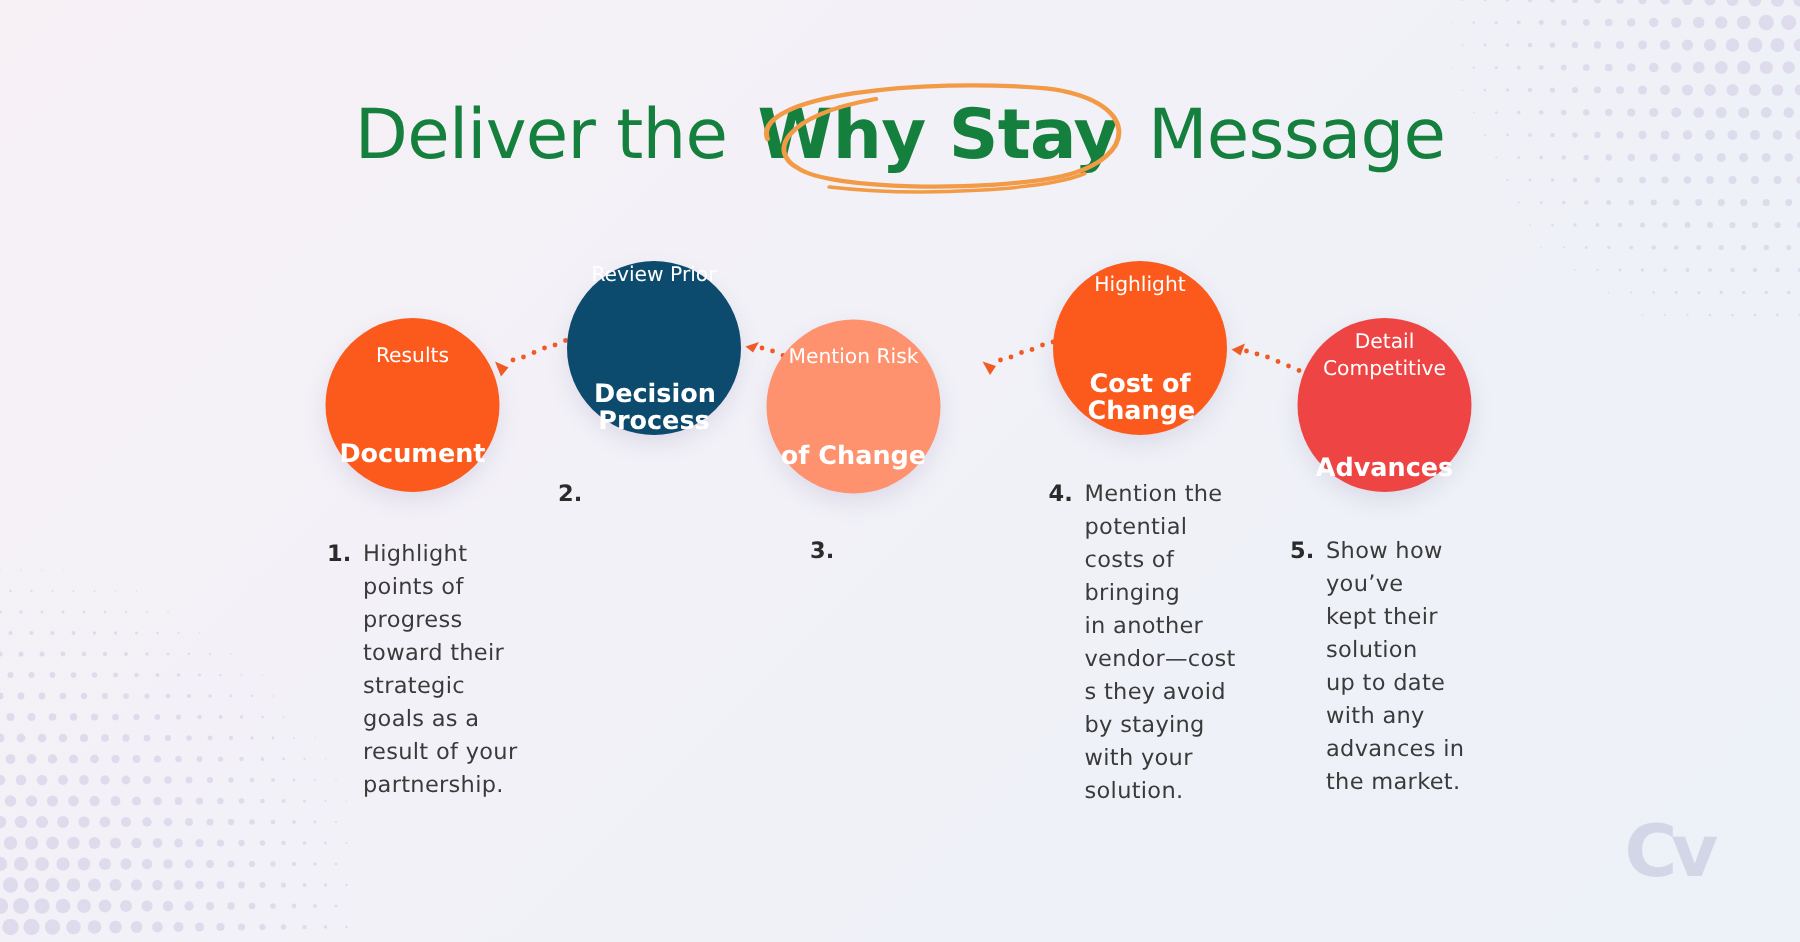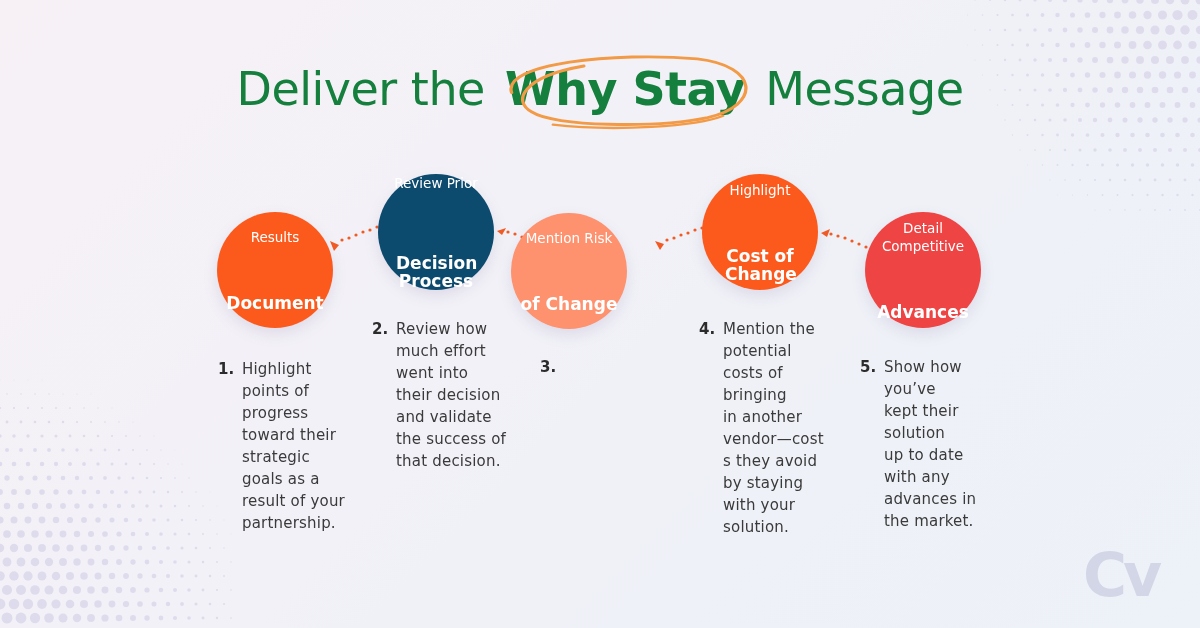--- a/index.html
+++ b/index.html
@@ -43,21 +43,21 @@
     position: absolute;
     font-size: 15px;
     line-height: 22px;
     color: #3a3a3a;
     display: flex;
   }
   .step .num { font-weight: bold; color: #2b2b2b; width: 24px; flex: none; }
   .step .txt { white-space: pre-line; letter-spacing: 0.2px; }
   .logo {
     position: absolute; left: 1083px; top: 540px;
-    font-size: 60px; font-weight: bold; color: #d3d6e6;
+    font-size: 48px; font-weight: bold; color: #d3d6e6;
     letter-spacing: -4px; font-family: "DejaVu Sans", sans-serif;
   }
 </style>
 </head>
 <body>
 
 <svg class="dots-layer" width="1200" height="628" viewBox="0 0 1200 628">
   <g id="dots-br" fill="#dcdaea"></g>
   <g id="dots-tr" fill="#dedcec">
       <circle cx="975" cy="0" r="0.65"></circle>
@@ -612,27 +612,20 @@
 points of
 progress
 toward their
 strategic
 goals as a
 result of your
 partnership.</span>
 </div>
 <div class="step" style="left:372px; top:318px;">
   <span class="num">2.</span>
-  <span class="txt">Review how
-much effort
-went into
-their decision
-and validate
-the success of
-that decision.</span>
 </div>
 <div class="step" style="left:540px; top:356px;">
   <span class="num">3.</span>
 </div>
 <div class="step" style="left:699px; top:318px;">
   <span class="num">4.</span>
   <span class="txt">Mention the
 potential
 costs of
 bringing

